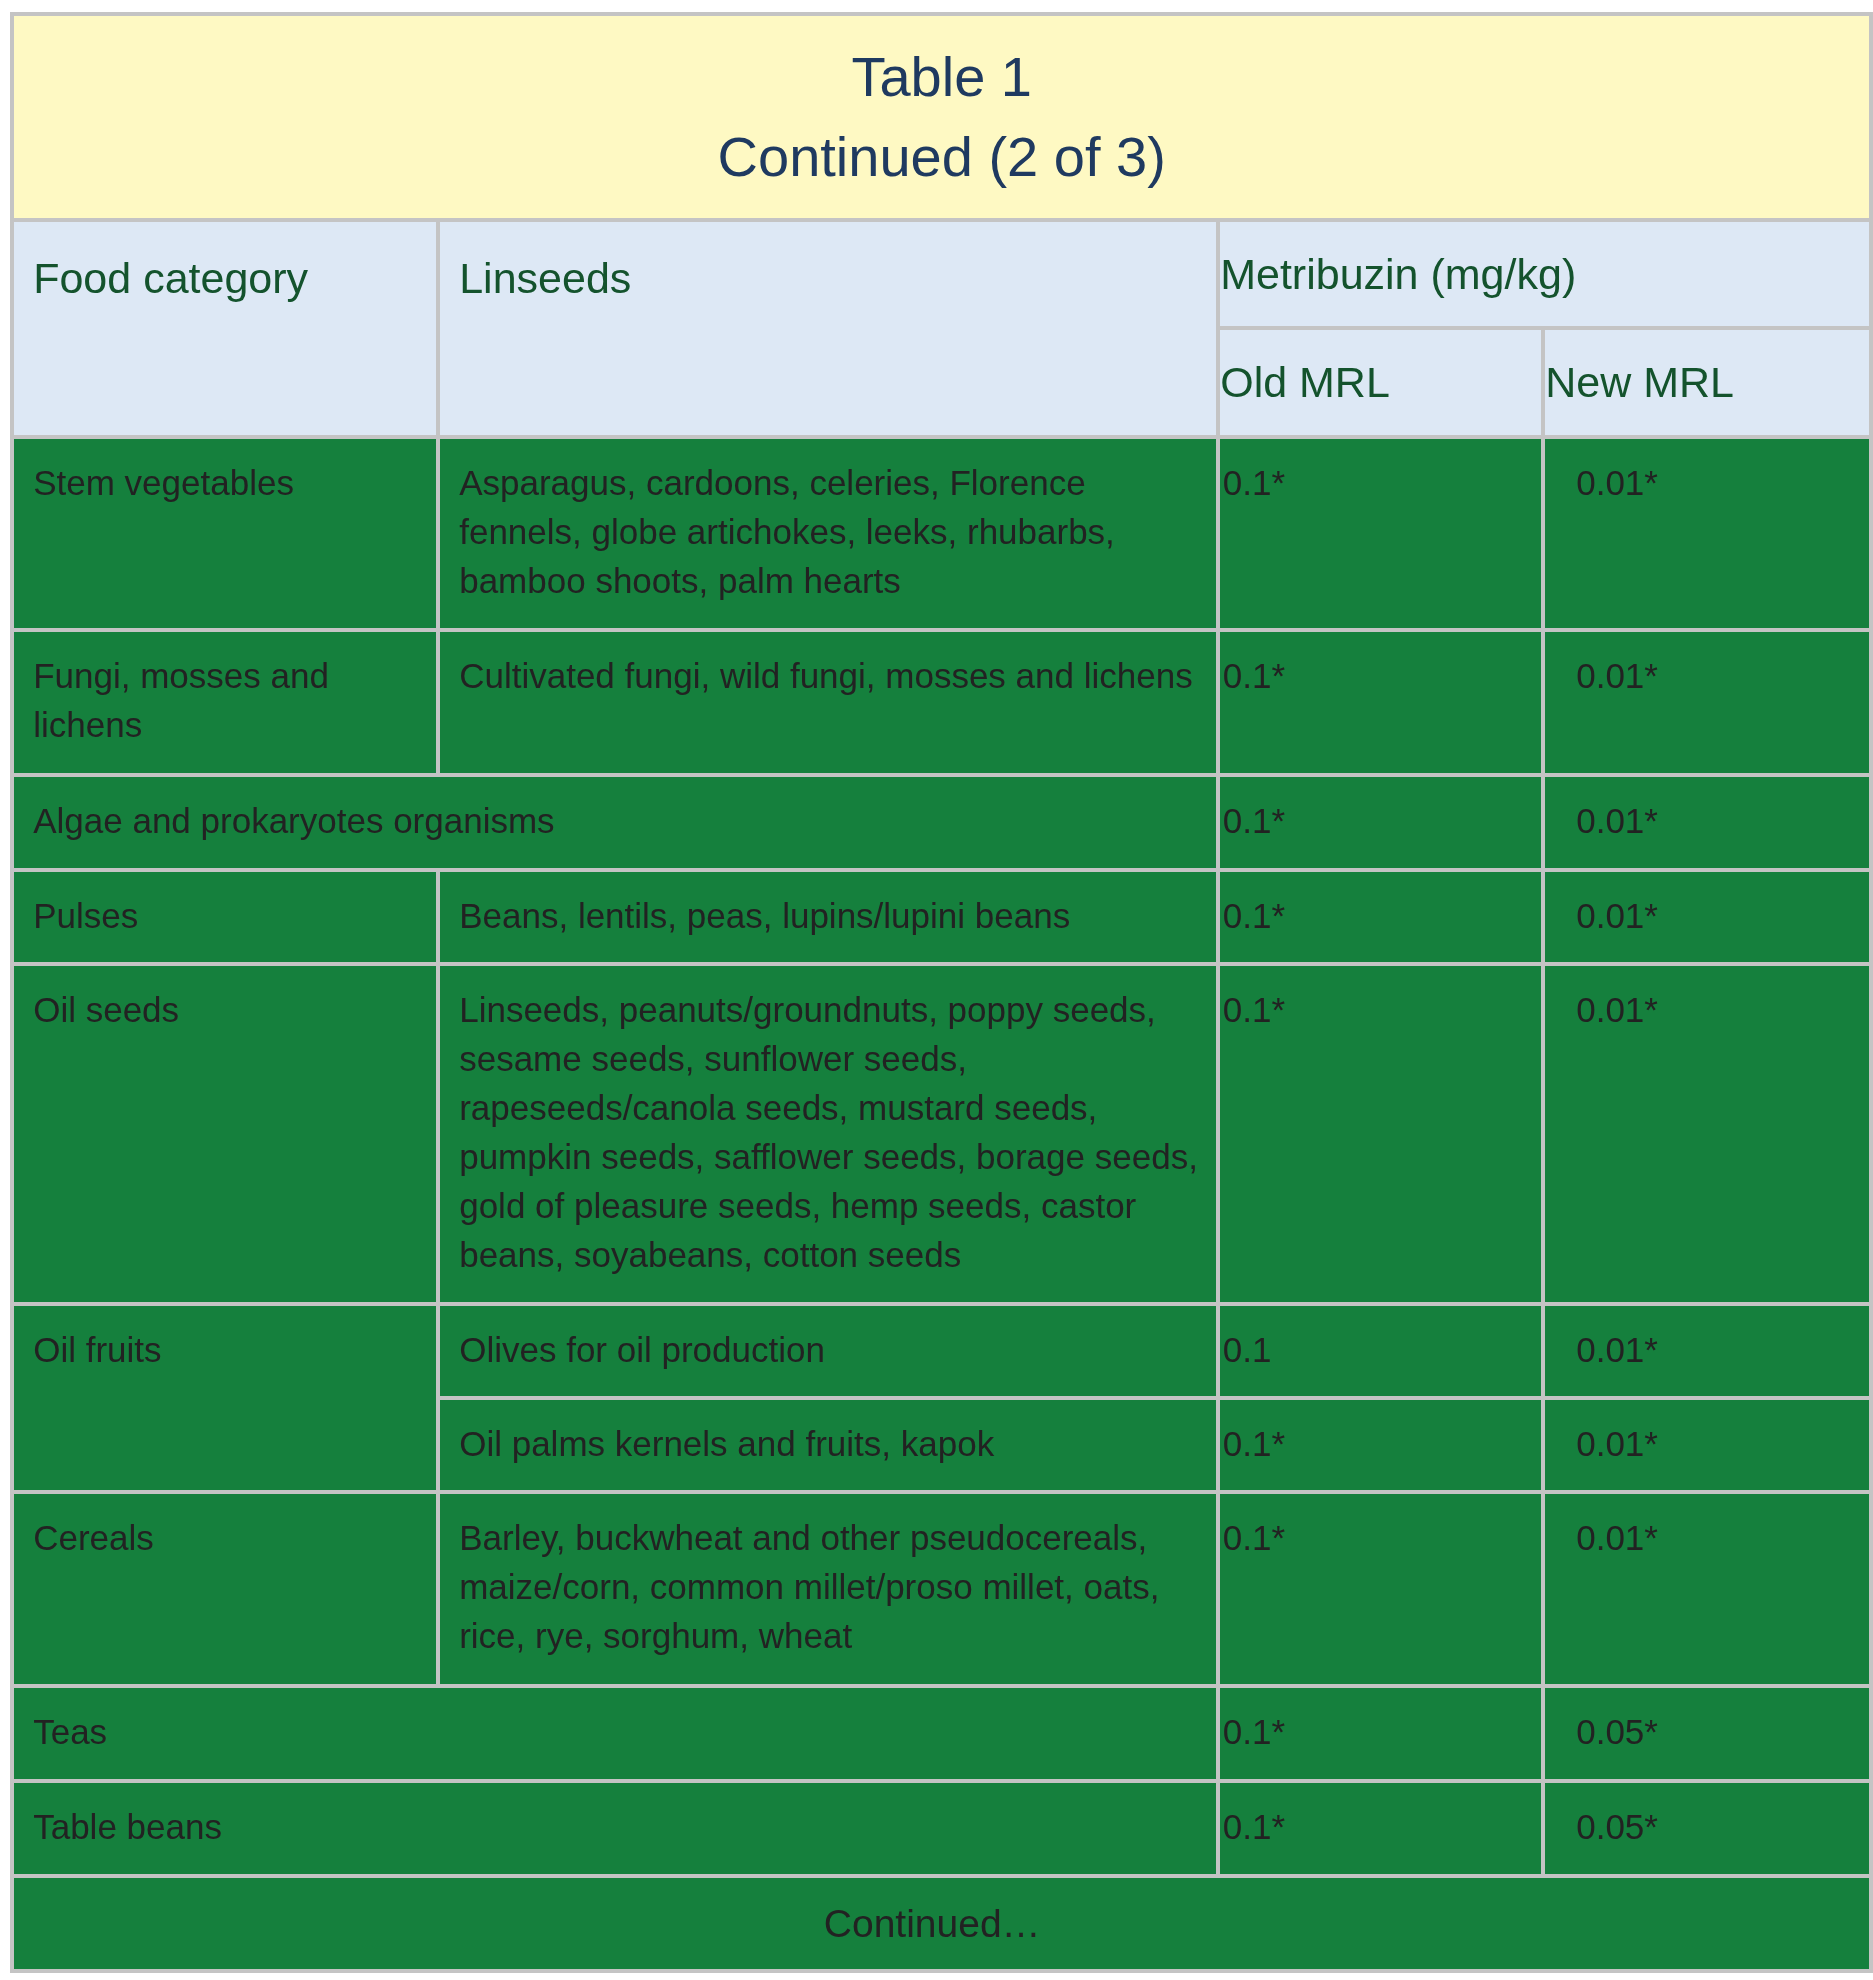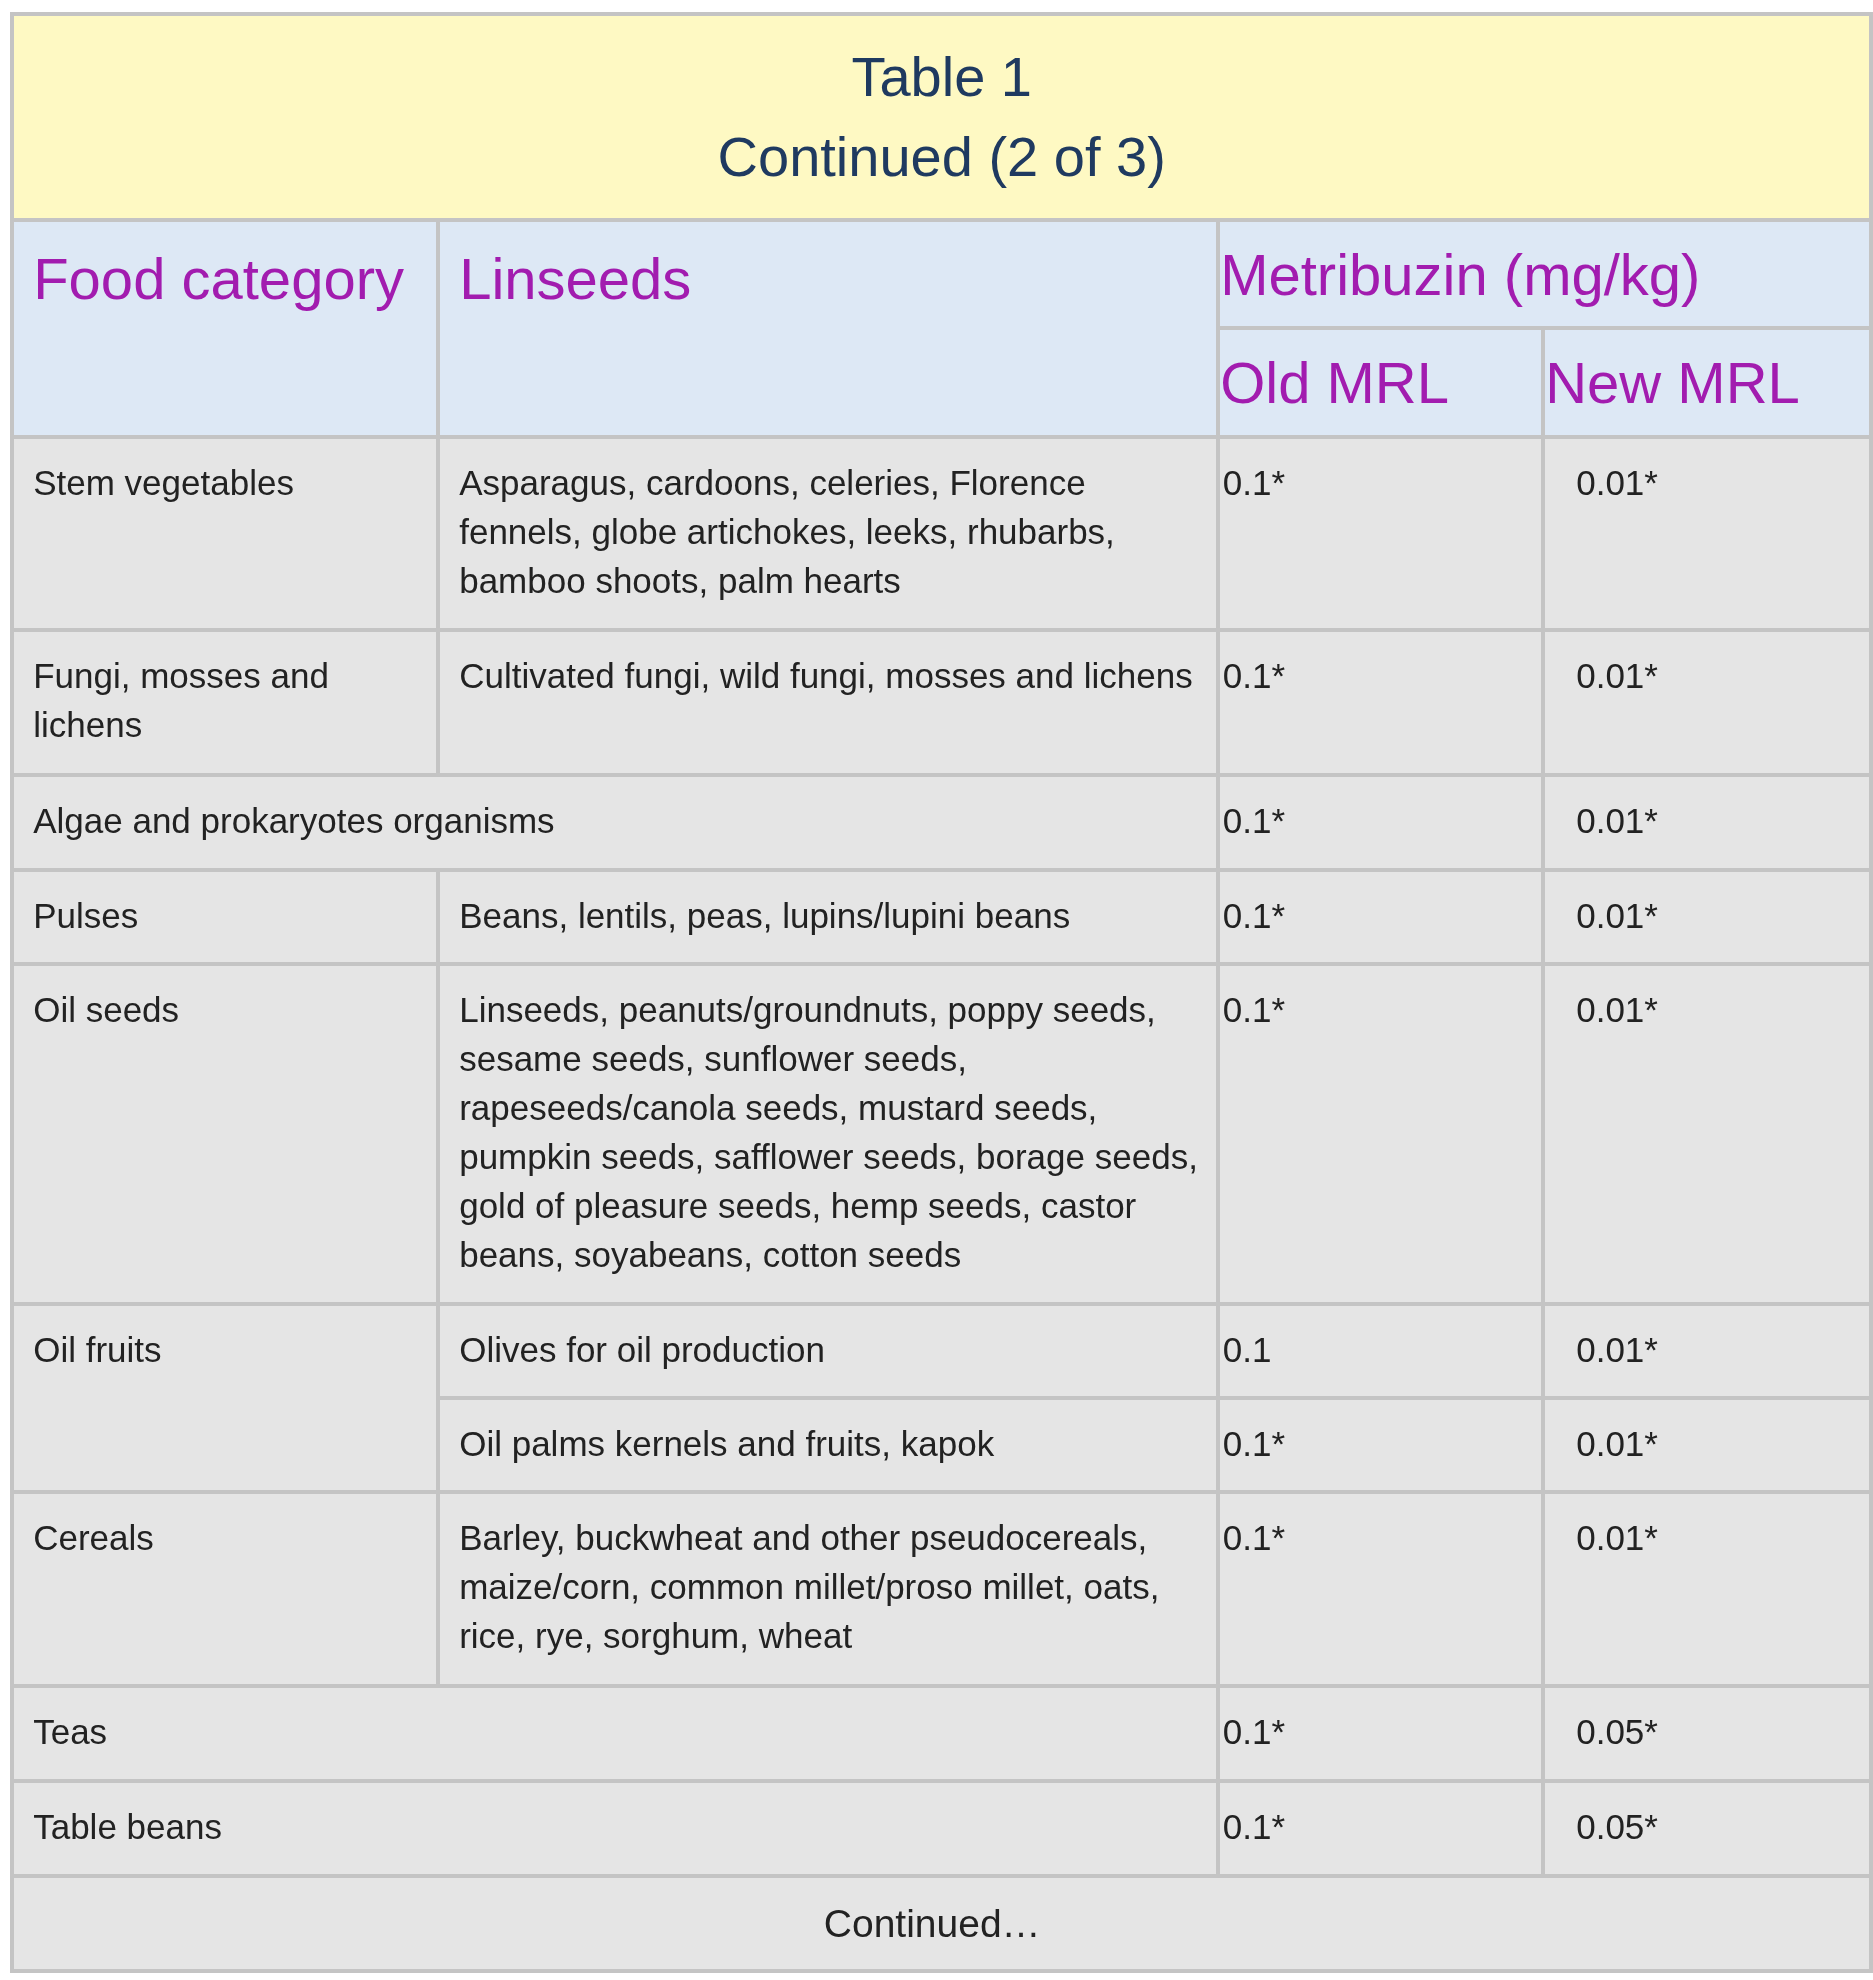--- a/index.html
+++ b/index.html
@@ -35,39 +35,39 @@
       color: #1f3a60;
       text-align: center;
       vertical-align: middle !important;
       font-size: 56px;
       line-height: 80px;
       height: 206px;
     }
     .title-cell div { display: block; }
     .hdr {
       background: #dde8f5;
-      color: #a21caf;
-      font-size: 58px;
+      color: #14532d;
+      font-size: 43px;
       line-height: 51px;
     }
     .hdr-left {
       padding: 31px 0 0 19px !important;
       text-align: left;
     }
     .hdr-center {
       text-align: left;
       vertical-align: middle !important;
     }
     .hdr-r1 { height: 108px; }
     .hdr-r2 { height: 109px; }
     .body-cell {
       font-size: 35px;
       line-height: 49px;
       color: #222222;
-      background: #e5e5e5;
+      background: #15803d;
     }
     .c-cat { padding: 19px 17px 0 19px !important; }
     .c-prod { padding: 19px 17px 0 19px !important; }
     .c-val {
       text-align: left;
       padding: 19px 0 0 0 !important;
     }
     .c-val.old span { position: relative; left: 2.6px; }
     .c-val.new span { position: relative; left: 31px; }
     .continued {

